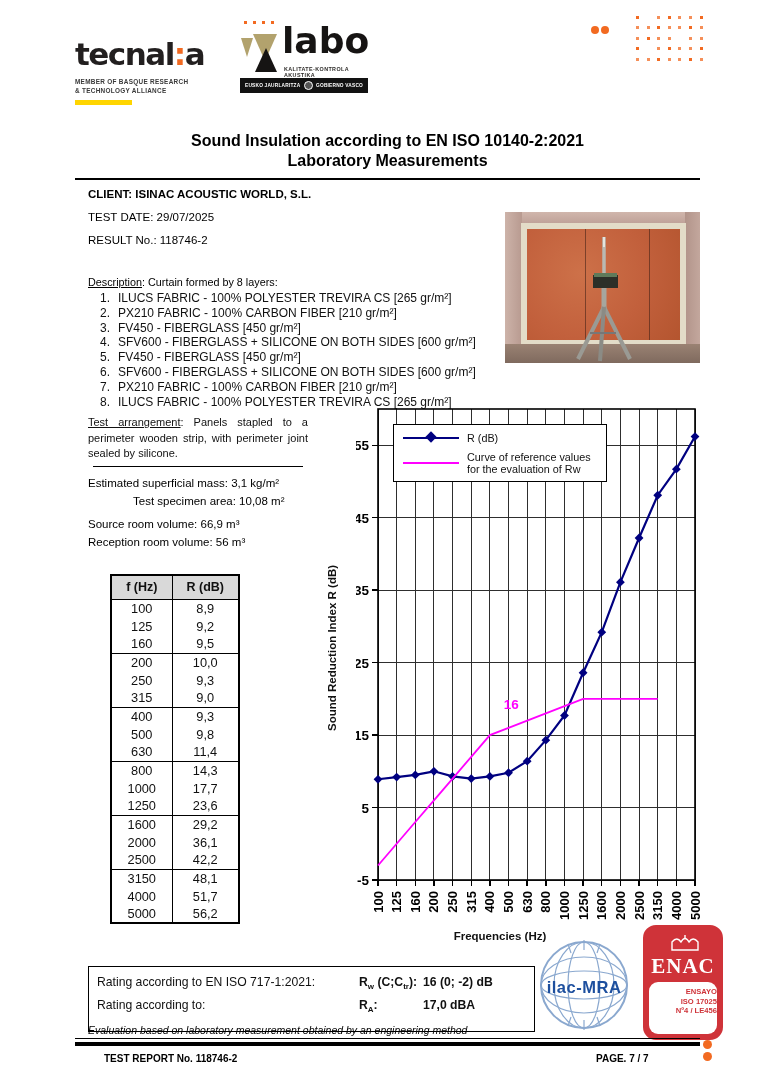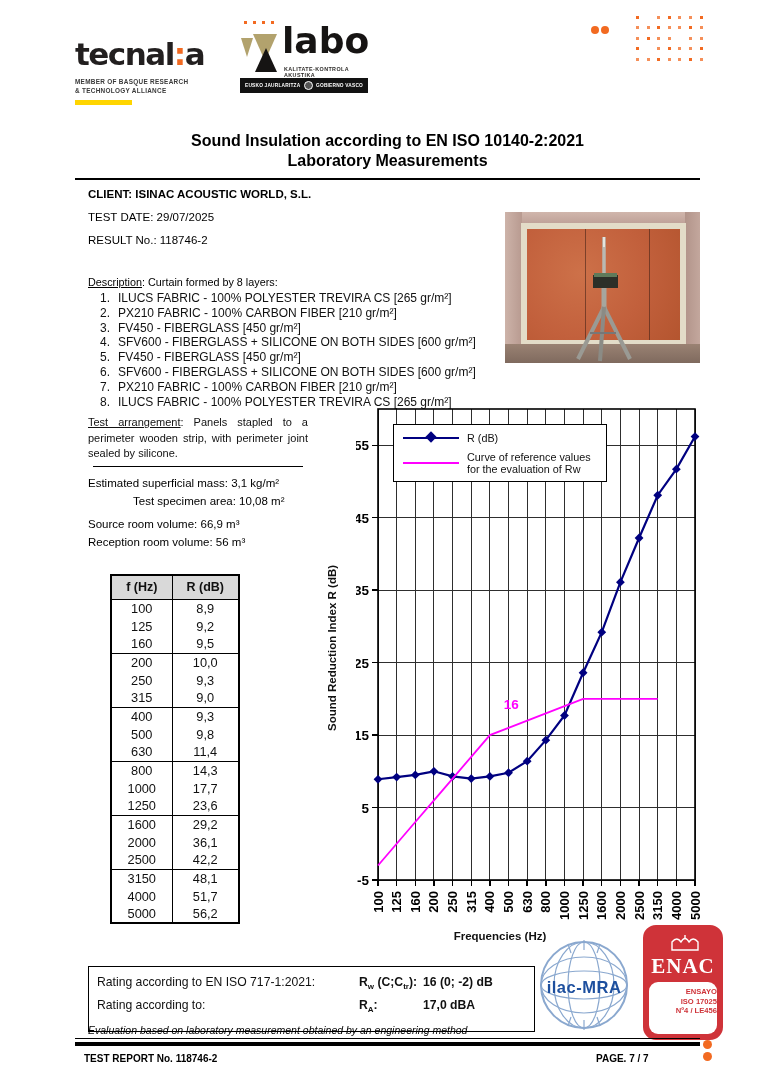--- a/index.html
+++ b/index.html
@@ -455,18 +455,18 @@
     <div class="enac-inner" style="height:52px;">
       <div>ENSAYO</div>
       <div>ISO 17025</div>
       <div>Nº4 / LE456</div>
     </div>
   </div>
 
   <div class="abs footnote" style="left:88px; top:1024px;">Evaluation based on laboratory measurement obtained by an engineering method</div>
   <div class="abs rule" style="left:75px; top:1038px; width:625px; height:1px;"></div>
   <div class="abs rule" style="left:75px; top:1042px; width:625px; height:3.5px;"></div>
-  <div class="abs footer-text" style="left:84px; top:1053px;">TEST REPORT No. 118746-2</div>
+  <div class="abs footer-text" style="left:104px; top:1053px;">TEST REPORT No. 118746-2</div>
   <div class="abs footer-text" style="left:596px; top:1053px;">PAGE. 7 / 7</div>
   <div class="dot" style="left:703px; top:1040px; width:9px; height:9px;"></div>
   <div class="dot" style="left:703px; top:1052px; width:9px; height:9px;"></div>
 
 </div>
 
 </body></html>

